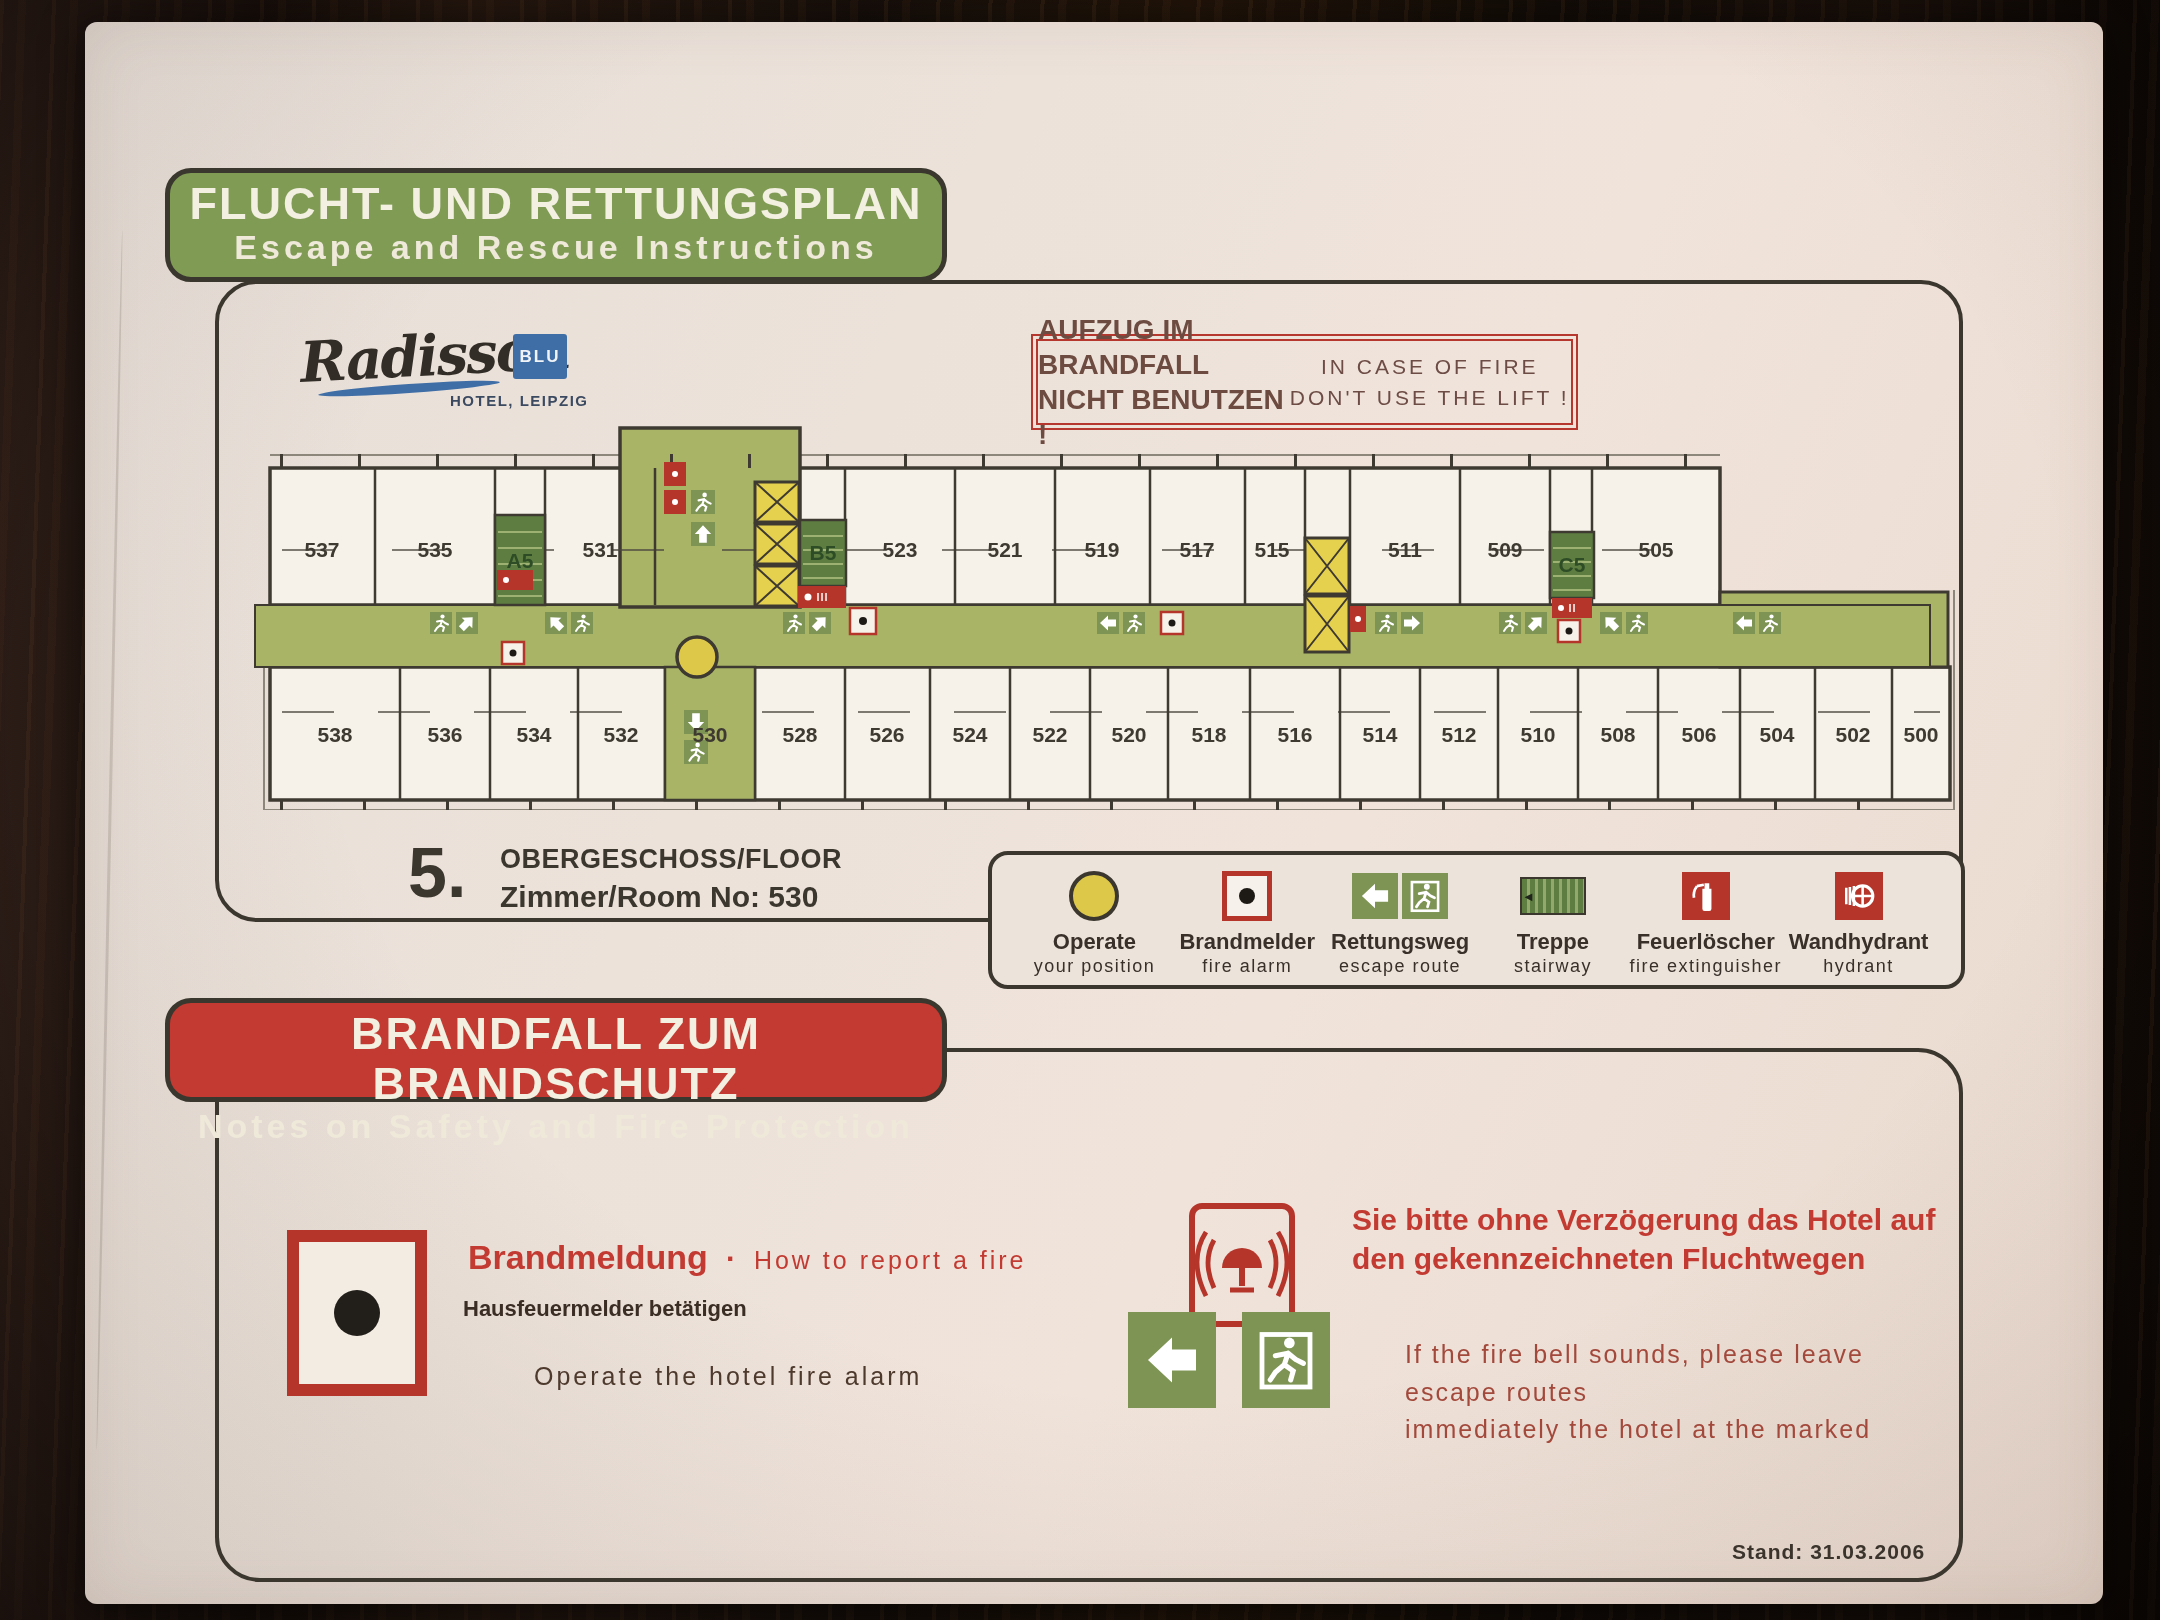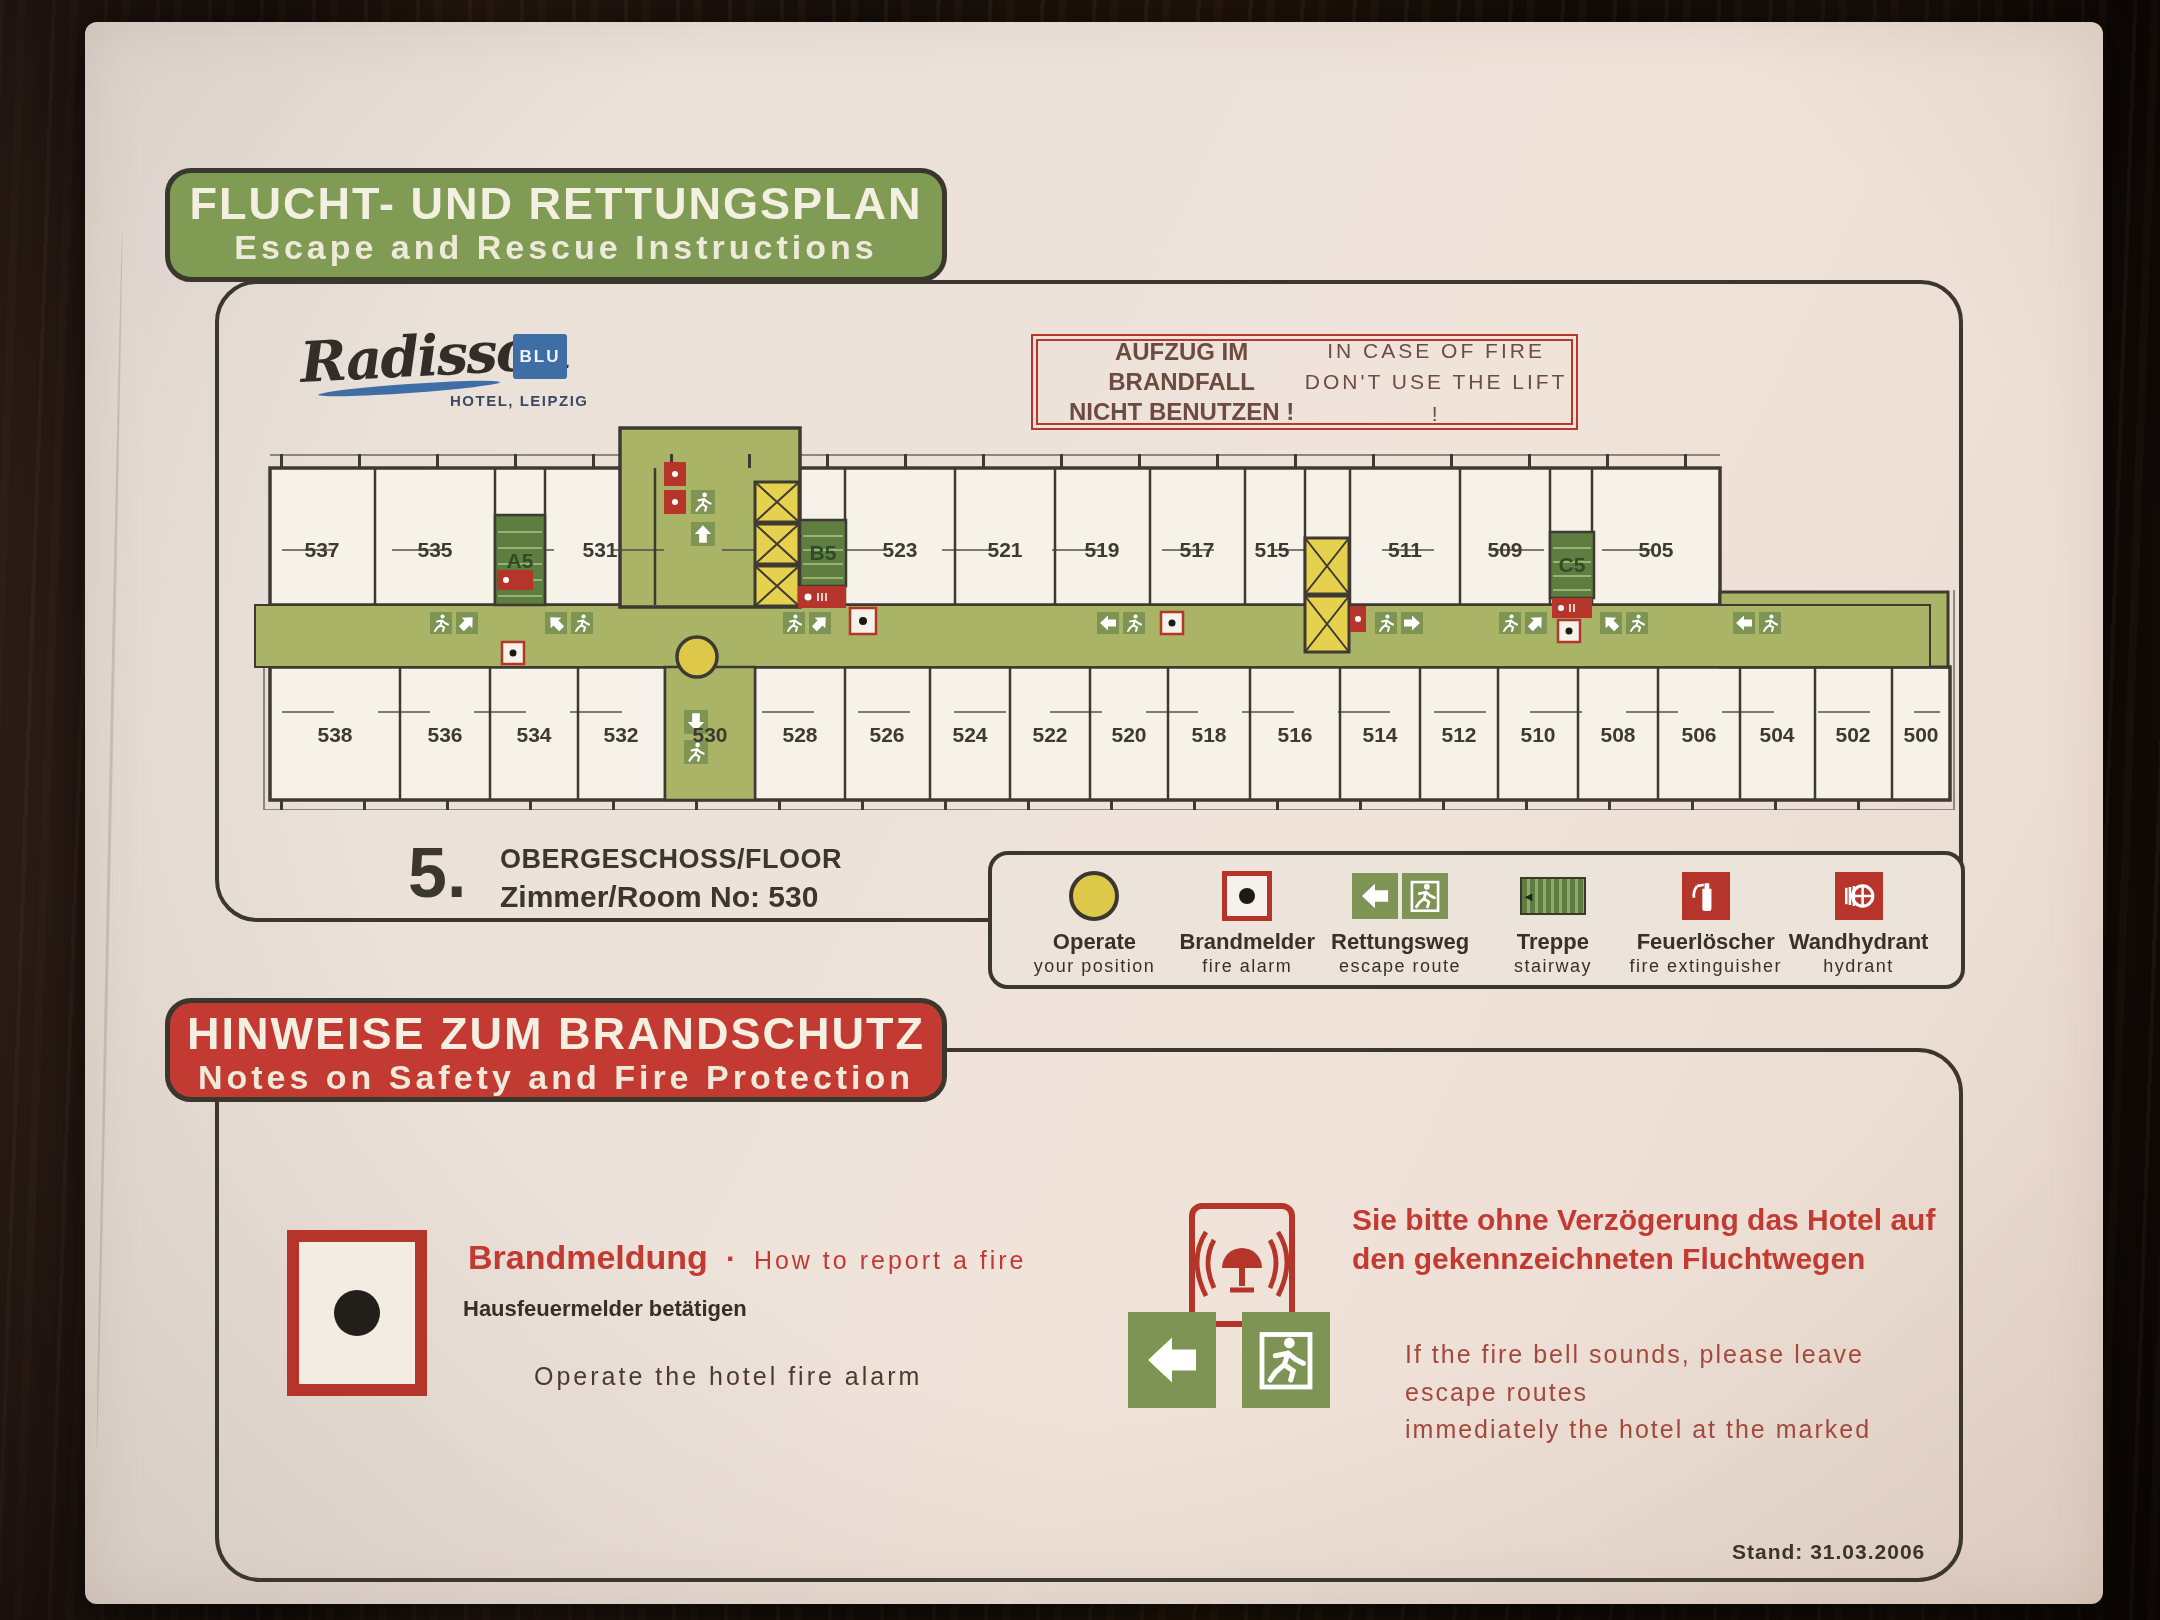--- a/index.html
+++ b/index.html
@@ -28,21 +28,21 @@
   
   .logo{position:absolute;left:300px;top:322px;width:310px;height:110px;z-index:3;}
   .logo-script{position:absolute;left:0;top:0;font-family:"DejaVu Serif",serif;font-style:italic;font-weight:bold;font-size:56px;color:#322d27;transform:rotate(-3deg);letter-spacing:-2px;}
   .logo-swoosh{position:absolute;left:18px;top:62px;width:182px;height:9px;background:#3f6ea6;border-radius:50%;transform:rotate(-4deg);}
   .logo-blu{position:absolute;left:213px;top:12px;width:54px;height:45px;background:#3f6ea6;border-radius:3px;color:#f0f3f7;font-weight:bold;font-size:17px;letter-spacing:2px;display:flex;align-items:center;justify-content:center;}
   .logo-hotel{position:absolute;left:150px;top:70px;font-size:15px;font-weight:bold;letter-spacing:1.5px;color:#3c4a61;}
 
   
   .warn{position:absolute;left:1031px;top:334px;width:547px;height:96px;border:2px solid #b5372e;padding:3px;z-index:3;}
   .warn-in{border:2px solid #b5372e;width:100%;height:100%;display:flex;align-items:center;}
-  .warn-de{width:47%;color:#6e4b40;font-weight:bold;font-size:24px;line-height:1.25;text-align:center;margin-left:24px;}
+  .warn-de{width:47%;color:#6e4b40;font-weight:bold;font-size:28px;line-height:1.25;text-align:left;}
   .warn-en{width:53%;color:#6d4c45;font-size:21px;letter-spacing:3px;line-height:1.5;text-align:center;}
 
   
   .floor-num{position:absolute;left:408px;top:838px;font-size:70px;font-weight:bold;color:#3b372f;z-index:3;line-height:1;}
   .floor-lab{position:absolute;left:500px;top:844px;font-size:27px;font-weight:bold;color:#3b372f;z-index:3;letter-spacing:0.5px;}
   .floor-room{position:absolute;left:500px;top:880px;font-size:30px;font-weight:bold;color:#3b372f;z-index:3;}
 
   
   .legend{position:absolute;left:988px;top:851px;width:977px;height:138px;border:4px solid #3b372f;border-radius:20px;background:#ece3da;z-index:4;display:flex;justify-content:space-between;padding:10px 26px 6px 26px;}
   .lg-item{display:flex;flex-direction:column;align-items:center;width:158px;}
@@ -424,21 +424,21 @@
               <use href="#hyd"></use>
             </svg>
           </span>
         </div>
       <div class="lg-de">Wandhydrant</div>
       <div class="lg-en">hydrant</div>
     </div>
   </div>
 
   <div class="banner banner-red">
-    <div class="banner-t1">HINWEISE ZUM BRANDSCHUTZ</div>
+    <div class="banner-t1">BRANDFALL ZUM BRANDSCHUTZ</div>
     <div class="banner-t2">Notes on Safety and Fire Protection</div>
   </div>
 
   <div class="alarm-big">
       <i></i>
     </div>
   <div class="fr-head">
     <span class="fr-de">Brandmeldung</span>
     <span class="fr-sep">·</span>
     <span class="fr-en">How to report a fire</span>

